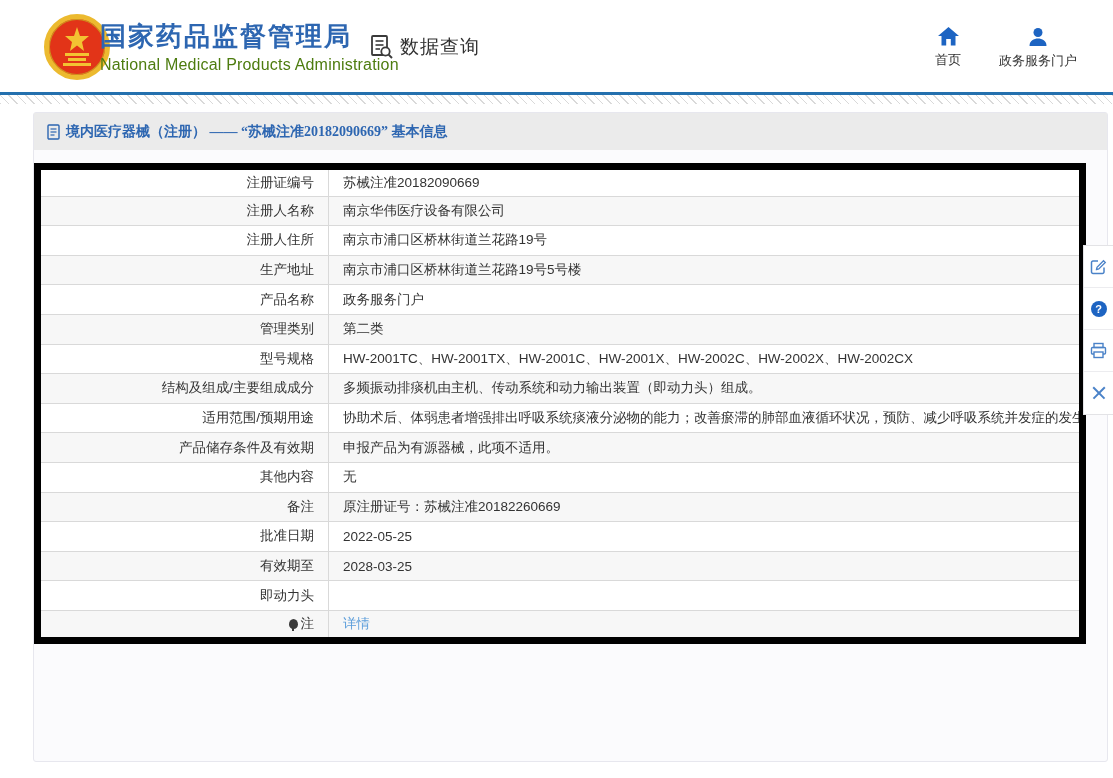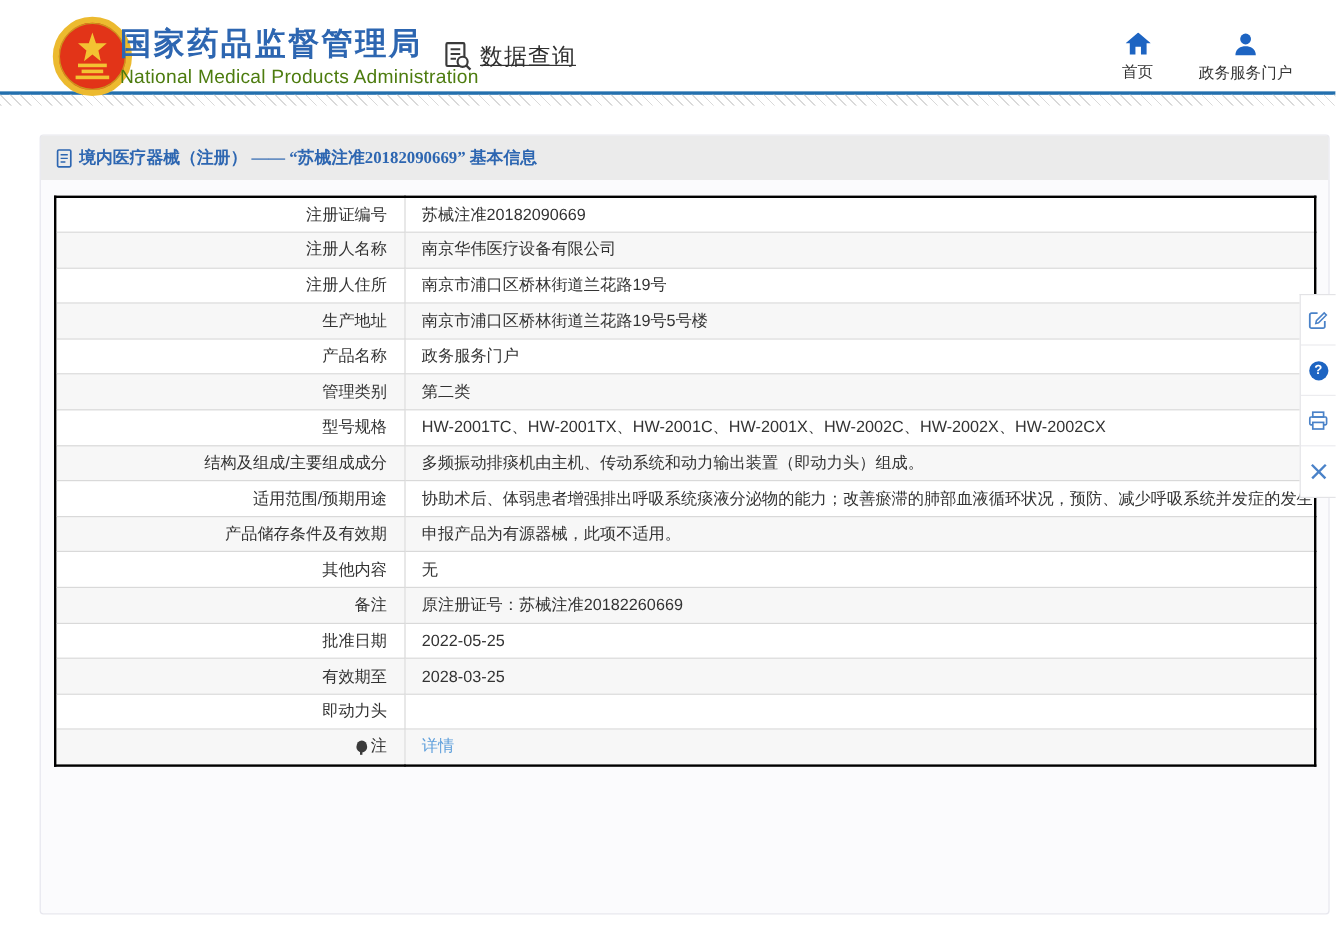--- a/index.html
+++ b/index.html
@@ -1,47 +1,47 @@
 <!DOCTYPE html>
 <html><head>
 <meta charset="utf-8">
 <style>
   * { margin:0; padding:0; box-sizing:border-box; }
   html,body { width:1113px; height:778px; background:#fff; overflow:hidden;
     font-family:"Liberation Sans", sans-serif; color:#333; }
 
   
-  .header { position:relative; height:76px; background:#fff; }
+  .header { position:relative; height:92px; background:#fff; }
   .emblem { position:absolute; left:44px; top:14px; width:66px; height:66px;
     border-radius:50%; background:#e23418; border:5px solid #ecba2f;
     box-shadow:inset 0 0 0 1px #c99a1c; overflow:hidden; }
   .emblem svg { position:absolute; left:0; top:0; }
   .titleblock { position:absolute; left:100px; top:21px; }
   .title-cn { font-size:26px; font-weight:bold; color:#2d66b1; letter-spacing:2px; line-height:30px; }
   .title-en { font-size:16px; color:#4d7c0f; margin-top:5px; letter-spacing:0.2px; }
-  .query { position:absolute; left:368px; top:33px; display:flex; align-items:center; gap:5px;text-decoration:underline; }
+  .query { position:absolute; left:368px; top:33px; display:flex; align-items:center; gap:5px; }
   .query-label { font-size:19px; color:#2f2f2f; letter-spacing:1px; }
   .topnav { position:absolute; right:36px; top:27px; display:flex; gap:38px; }
   .topnav-item { display:flex; flex-direction:column; align-items:center; gap:5px; cursor:pointer; }
   .topnav-item .lbl { font-size:13px; color:#333; white-space:nowrap;font-family:Liberation Mono, monospace; }
 
   .header-line { height:3px; background:#2470ae; }
   .header-hatch { height:9px;
     background:repeating-linear-gradient(45deg, #d9d9d9 0 1px, transparent 1px 6px); }
 
   
   .card { position:absolute; left:33px; top:112px; width:1075px; height:650px;
     background:#fbfbfd; border:1px solid #e7e7ee; border-radius:3px; }
   .breadcrumb { height:37px; background:#ebebeb; display:flex; align-items:center;
     padding-left:12px; gap:5px;font-family:Liberation Serif, serif; }
   .breadcrumb .crumb { font-size:14px; font-weight:bold; color:#2d66b1; }
 
   
-  table.info { border-collapse:collapse; margin:13px 0 0 11px; width:1052px;
-    background:#fff; border:2px solid #000000; table-layout:fixed; }
+  table.info { border-collapse:collapse; margin:13px 0 0 0; width:1052px;
+    background:#fff; border:7px solid #000000; table-layout:fixed; }
   table.info td { border-bottom:1px solid #d9d9d9; height:29.6px; font-size:13.5px;
     padding:2px 14px; vertical-align:middle; }
   table.info tr:nth-child(even) td { background:#f7f7f7; }
   table.info td.label { width:291px; text-align:right; border-right:1px solid #d9d9d9; color:#333; }
   table.info td.value { color:#333; white-space:nowrap; overflow:hidden; }
   table.info a { color:#5e9fdb; text-decoration:none; }
   .note-icon { display:inline-block; width:9px; height:10px; margin-right:3px;
     background:#3a3a3a; border-radius:50% 50% 50% 50%/55% 55% 45% 45%;
     position:relative; top:1px; }
   .note-icon::after { content:""; position:absolute; left:3px; bottom:-2px;

